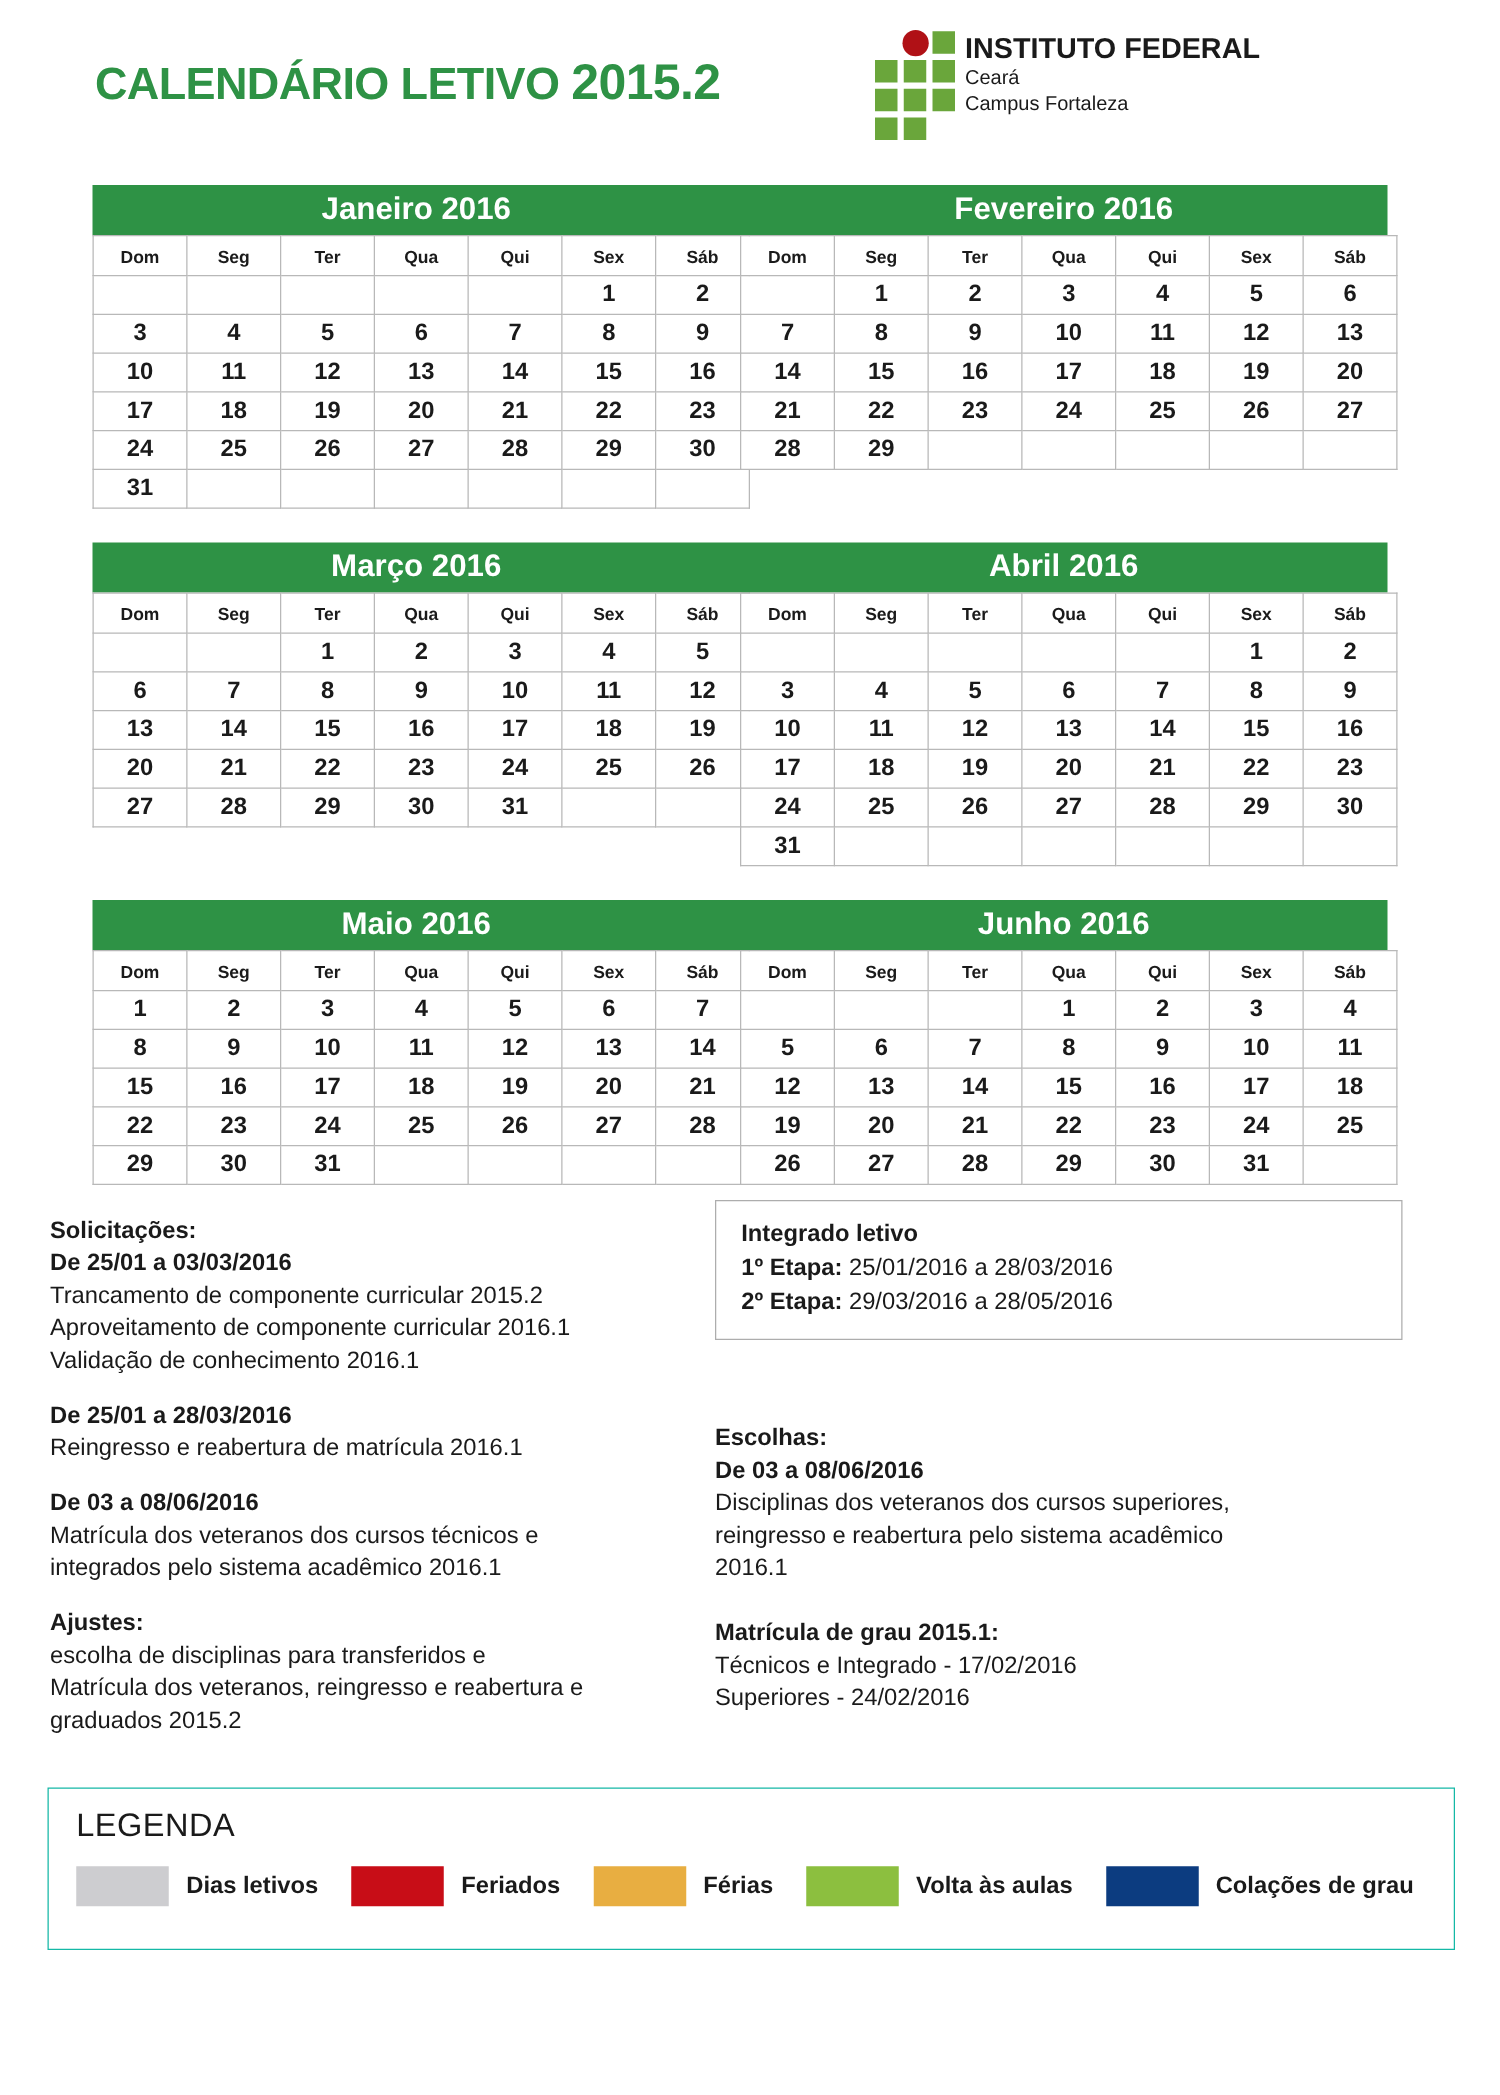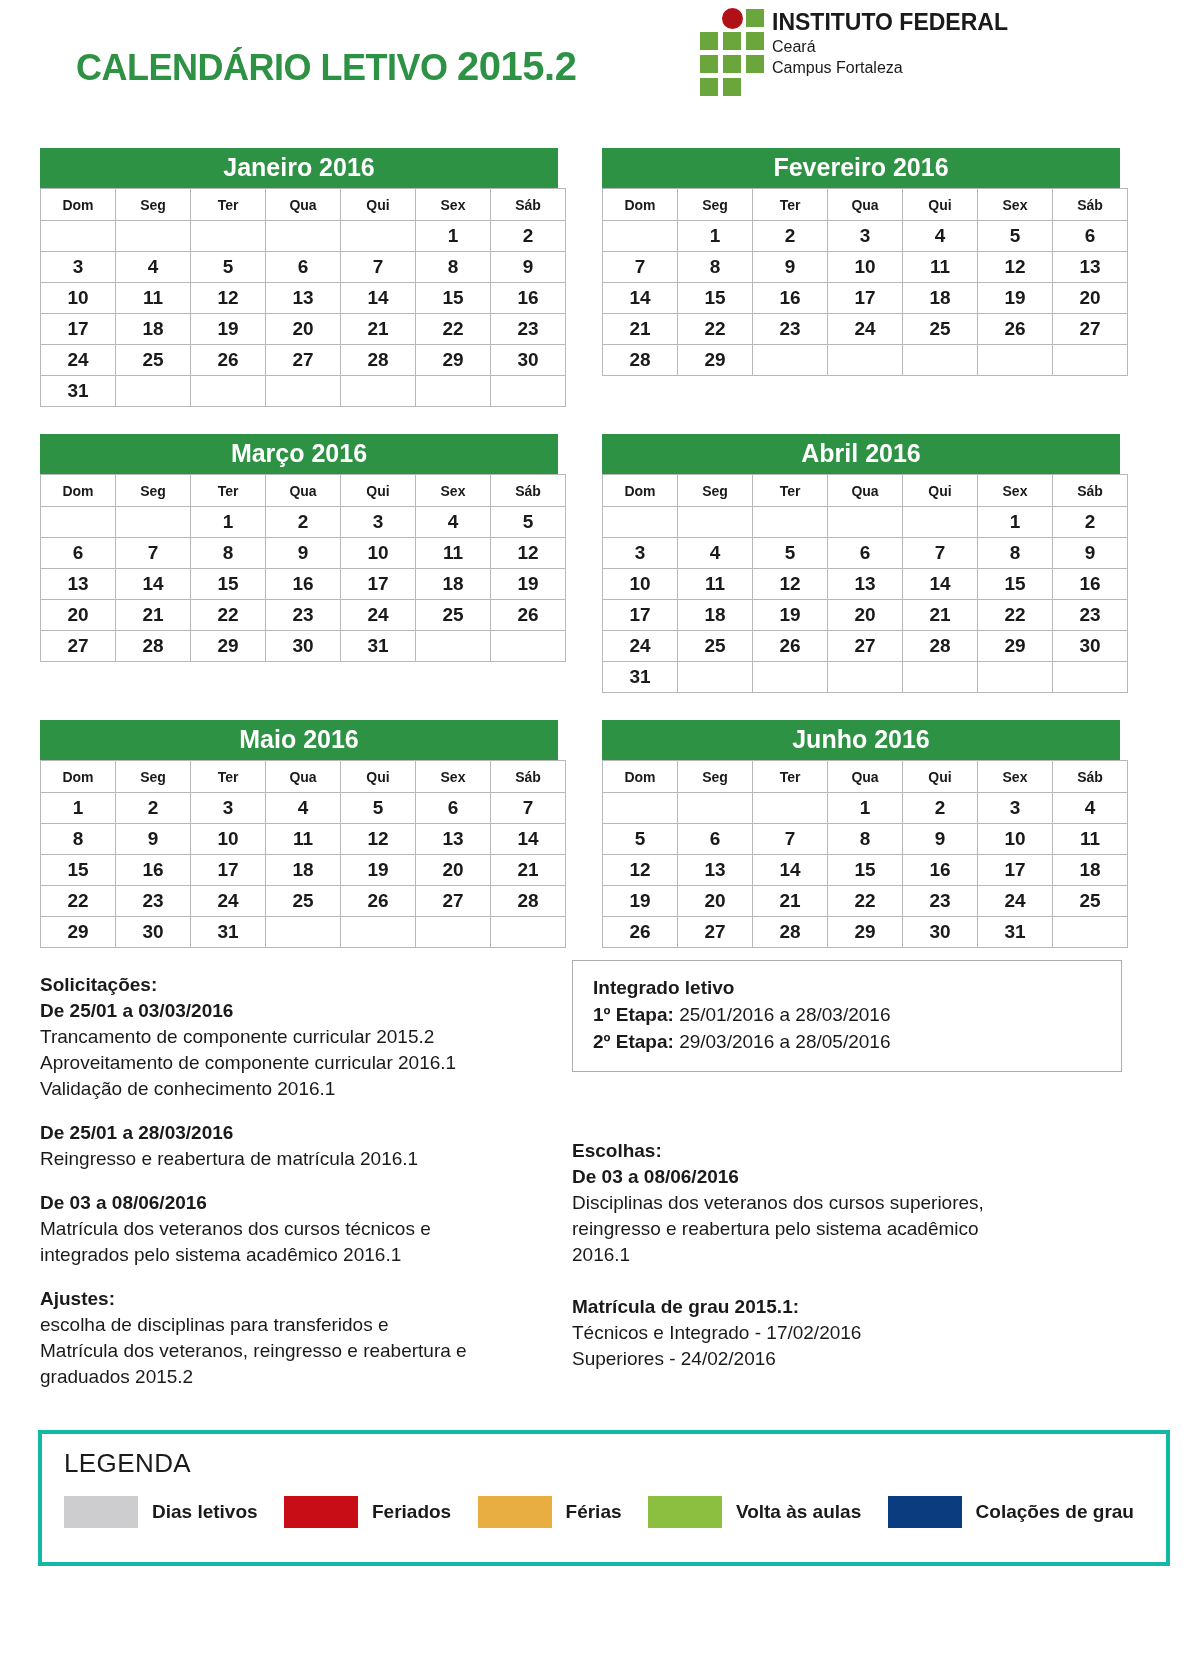--- a/index.html
+++ b/index.html
@@ -35,21 +35,21 @@
     white-space: nowrap;
   }
   #page-title .year {
     font-size: 40px;
     font-weight: 700;
   }
 
   #logo-block {
     position: absolute;
     left: 700px;
-    top: 8px;
+    top: 24px;
     width: 330px;
     height: 95px;
   }
   #logo-mark {
     position: absolute;
     left: 0; top: 0;
     width: 62px;
     height: 90px;
   }
   #logo-mark .sq {
@@ -89,22 +89,22 @@
 
   
   #calendars {
     position: absolute;
     left: 40px;
     top: 148px;
     width: 1120px;
   }
   .cal-row {
     display: flex;
-    gap: 44px;
     margin-bottom: 27px;
+    margin-left: 34px;
   }
   .month {
     width: 518px;
   }
   .month-title {
     background: #2e9245;
     color: #ffffff;
     font-size: 25px;
     font-weight: 700;
     text-align: center;
@@ -197,21 +197,21 @@
   #escolhas { margin-top: 66px; }
   #colacoes { margin-top: 26px; }
 
   
   #legend {
     position: absolute;
     left: 38px;
     top: 1430px;
     width: 1124px;
     height: 128px;
-    border: 4px solid #14b8a6;
+    border: 1px solid #14b8a6;
   }
   #legend-title {
     position: absolute;
     left: 22px;
     top: 14px;
     font-size: 26px;
     font-weight: 400;
     letter-spacing: 0.4px;
     color: #1a1a1a;
   }

